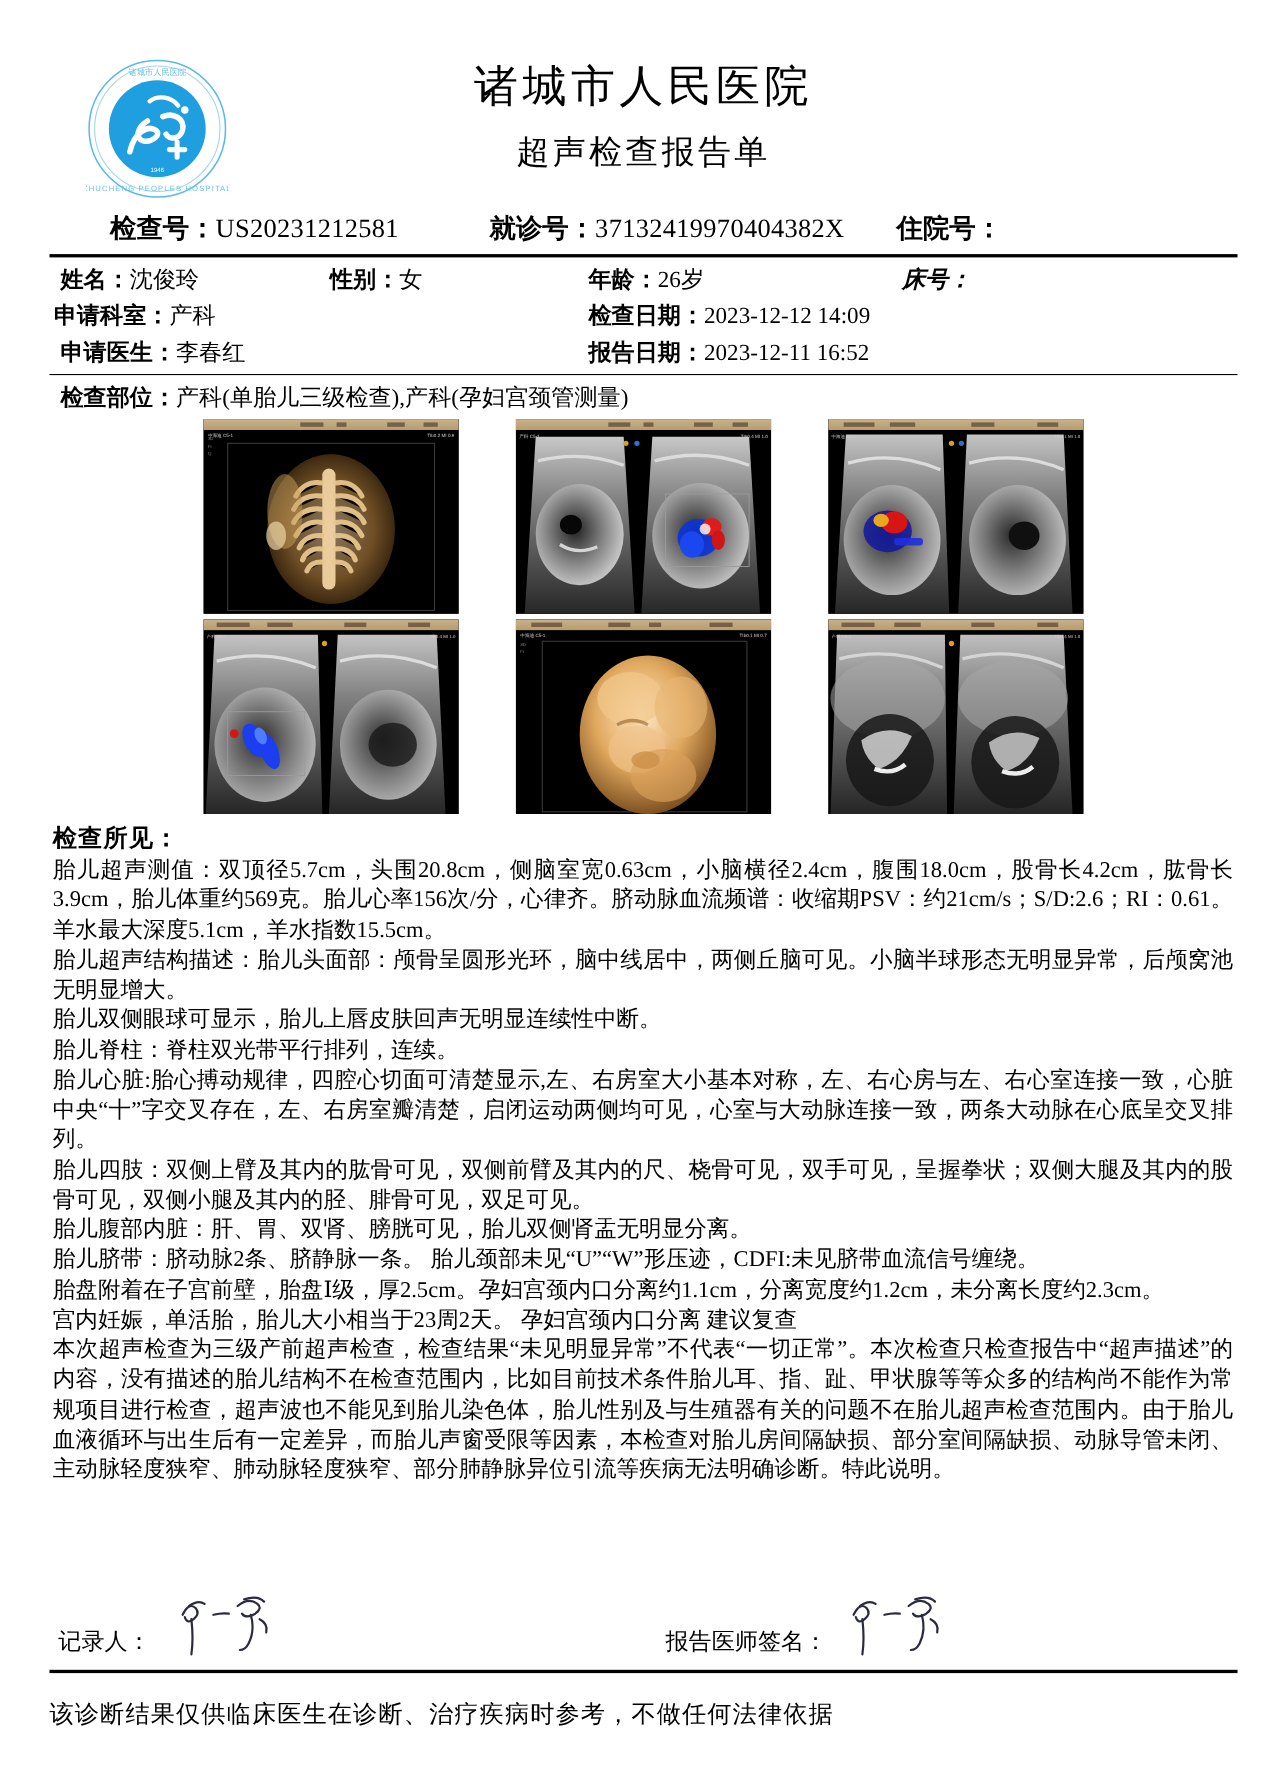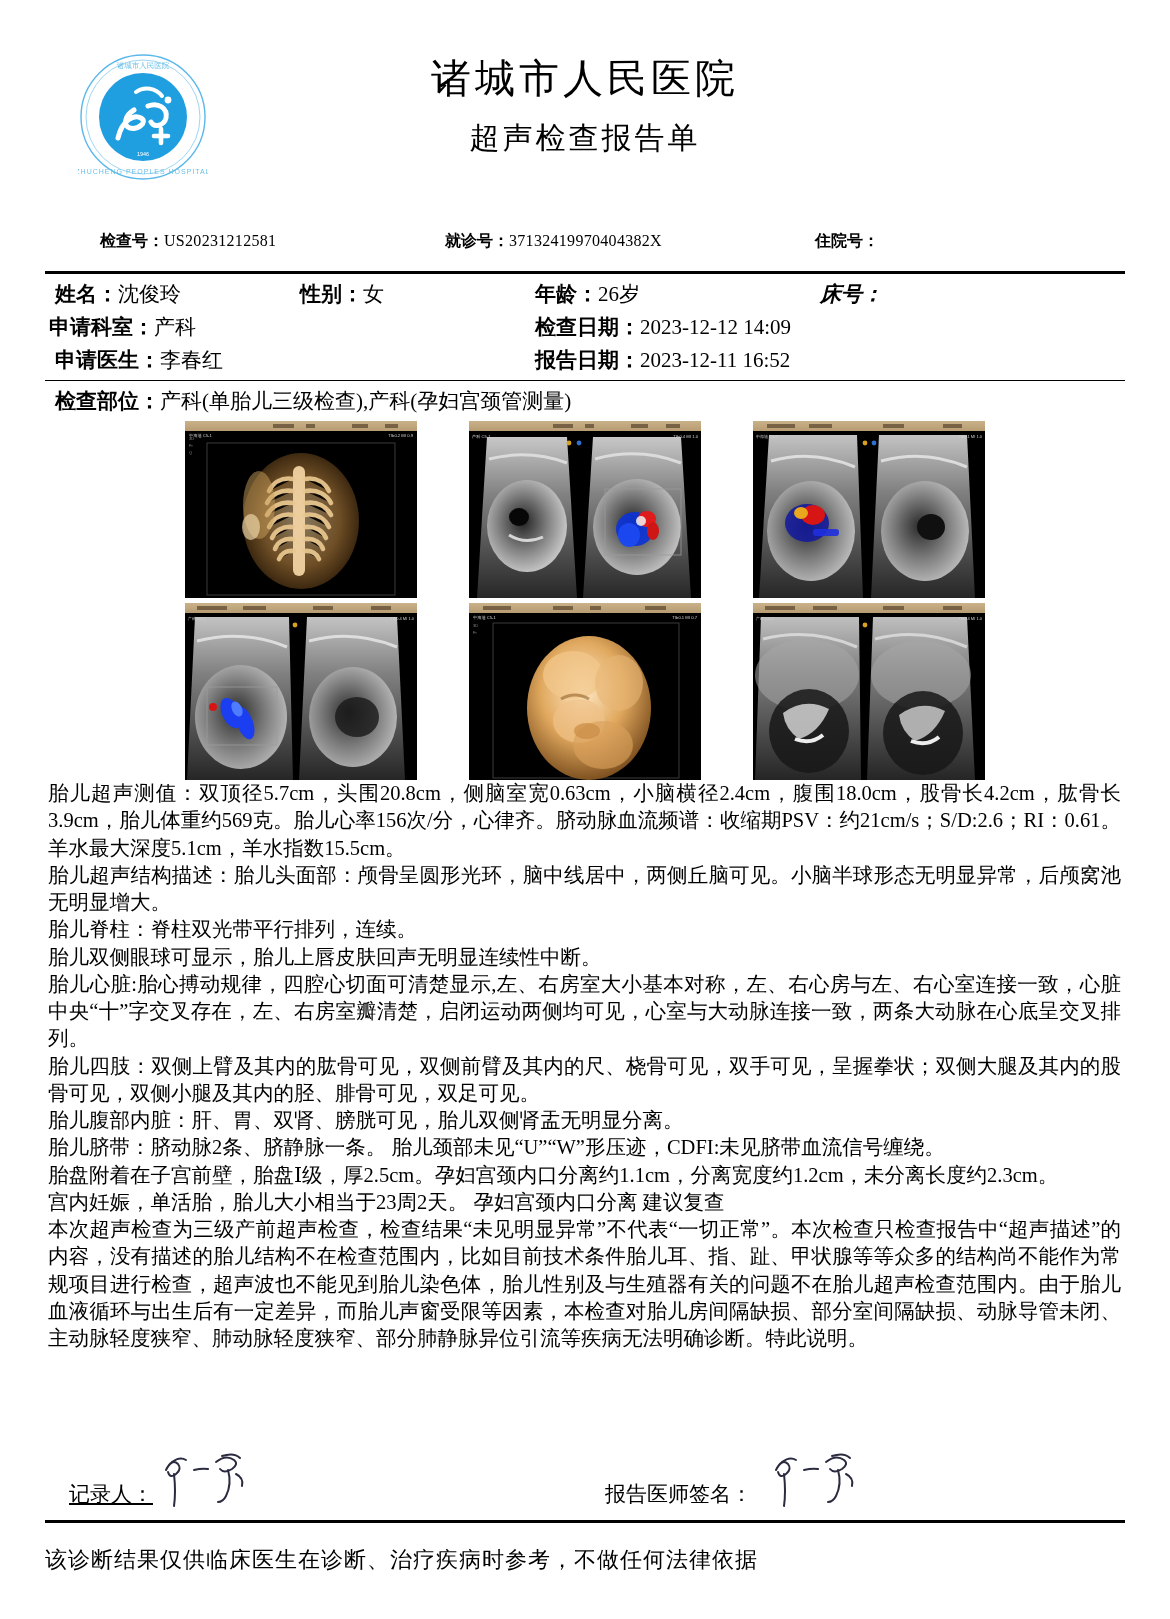--- a/index.html
+++ b/index.html
@@ -54,23 +54,22 @@
     font-size: 30px;
     letter-spacing: 3px;
     margin-top: 14px;
     font-family: "Liberation Serif", "DejaVu Serif", serif;
   }
 
   
   .idline {
     position: relative;
     height: 38px;
-    font-size: 16px;
+    font-size: 24px;
     padding-left: 55px;
-    margin-top: 40px;
   }
   .idline .fld { position: absolute; white-space: nowrap; }
   .idline .lbl { font-weight: bold; }
   .idline .val { font-family: "Liberation Serif", "DejaVu Serif", serif; letter-spacing:0.3px; }
   .f-exam { left: 55px; top: 0; }
   .f-visit { left: 400px; top: 0; }
   .f-inpat { left: 770px; top: 0; }
 
   .rule-thick {
     border-top: 3px solid #000;
@@ -155,21 +154,21 @@
     position: relative;
     height: 120px;
     margin-top: 42px;
   }
   .sig {
     position: absolute;
     font-size: 21px;
     bottom: 6px;
     white-space: nowrap;
   }
-  .sig-rec { left: 24px; text-decoration: underline; }
+  .sig-rec { left: 8px; }
   .sig-doc { left: 560px; }
   .sig-ink {
     position: absolute;
     bottom: 2px;
     width: 120px;
     height: 72px;
   }
   .sig-ink svg { display:block; }
 
   
@@ -495,24 +494,25 @@
           </g>
           <text x="3" y="7" fill="#cfcfcf" font-size="4" font-family="Liberation Sans, sans-serif">产科 C5-1</text>
           <text x="229" y="7" fill="#cfcfcf" font-size="4" text-anchor="end" font-family="Liberation Sans, sans-serif">TIb0.4  MI 1.0</text>
           <circle cx="112" cy="12" r="2.4" fill="#d8a020"></circle>
         </svg>
       </div>
     </div>
 
   </div>
 
+  <div class="sec-title">检查所见：</div>
   <div class="para">胎儿超声测值：双顶径5.7cm，头围20.8cm，侧脑室宽0.63cm，小脑横径2.4cm，腹围18.0cm，股骨长4.2cm，肱骨长3.9cm，胎儿体重约569克。胎儿心率156次/分，心律齐。脐动脉血流频谱：收缩期PSV：约21cm/s；S/D:2.6；RI：0.61。羊水最大深度5.1cm，羊水指数15.5cm。</div>
   <div class="para">胎儿超声结构描述：胎儿头面部：颅骨呈圆形光环，脑中线居中，两侧丘脑可见。小脑半球形态无明显异常，后颅窝池无明显增大。</div>
+  <div class="para">胎儿双侧眼球可显示，胎儿上唇皮肤回声无明显连续性中断。</div>
   <div class="para">胎儿脊柱：脊柱双光带平行排列，连续。</div>
-  <div class="para">胎儿双侧眼球可显示，胎儿上唇皮肤回声无明显连续性中断。</div>
   <div class="para">胎儿心脏:胎心搏动规律，四腔心切面可清楚显示,左、右房室大小基本对称，左、右心房与左、右心室连接一致，心脏中央“十”字交叉存在，左、右房室瓣清楚，启闭运动两侧均可见，心室与大动脉连接一致，两条大动脉在心底呈交叉排列。</div>
   <div class="para">胎儿四肢：双侧上臂及其内的肱骨可见，双侧前臂及其内的尺、桡骨可见，双手可见，呈握拳状；双侧大腿及其内的股骨可见，双侧小腿及其内的胫、腓骨可见，双足可见。</div>
   <div class="para">胎儿腹部内脏：肝、胃、双肾、膀胱可见，胎儿双侧肾盂无明显分离。</div>
   <div class="para">胎儿脐带：脐动脉2条、脐静脉一条。  胎儿颈部未见“U”“W”形压迹，CDFI:未见脐带血流信号缠绕。</div>
   <div class="para">胎盘附着在子宫前壁，胎盘Ⅰ级，厚2.5cm。孕妇宫颈内口分离约1.1cm，分离宽度约1.2cm，未分离长度约2.3cm。</div>
 
   <div class="para">宫内妊娠，单活胎，胎儿大小相当于23周2天。 孕妇宫颈内口分离 建议复查</div>
   <div class="para">本次超声检查为三级产前超声检查，检查结果“未见明显异常”不代表“一切正常”。本次检查只检查报告中“超声描述”的内容，没有描述的胎儿结构不在检查范围内，比如目前技术条件胎儿耳、指、趾、甲状腺等等众多的结构尚不能作为常规项目进行检查，超声波也不能见到胎儿染色体，胎儿性别及与生殖器有关的问题不在胎儿超声检查范围内。由于胎儿血液循环与出生后有一定差异，而胎儿声窗受限等因素，本检查对胎儿房间隔缺损、部分室间隔缺损、动脉导管未闭、主动脉轻度狭窄、肺动脉轻度狭窄、部分肺静脉异位引流等疾病无法明确诊断。特此说明。</div>
 
   <div class="signrow">

